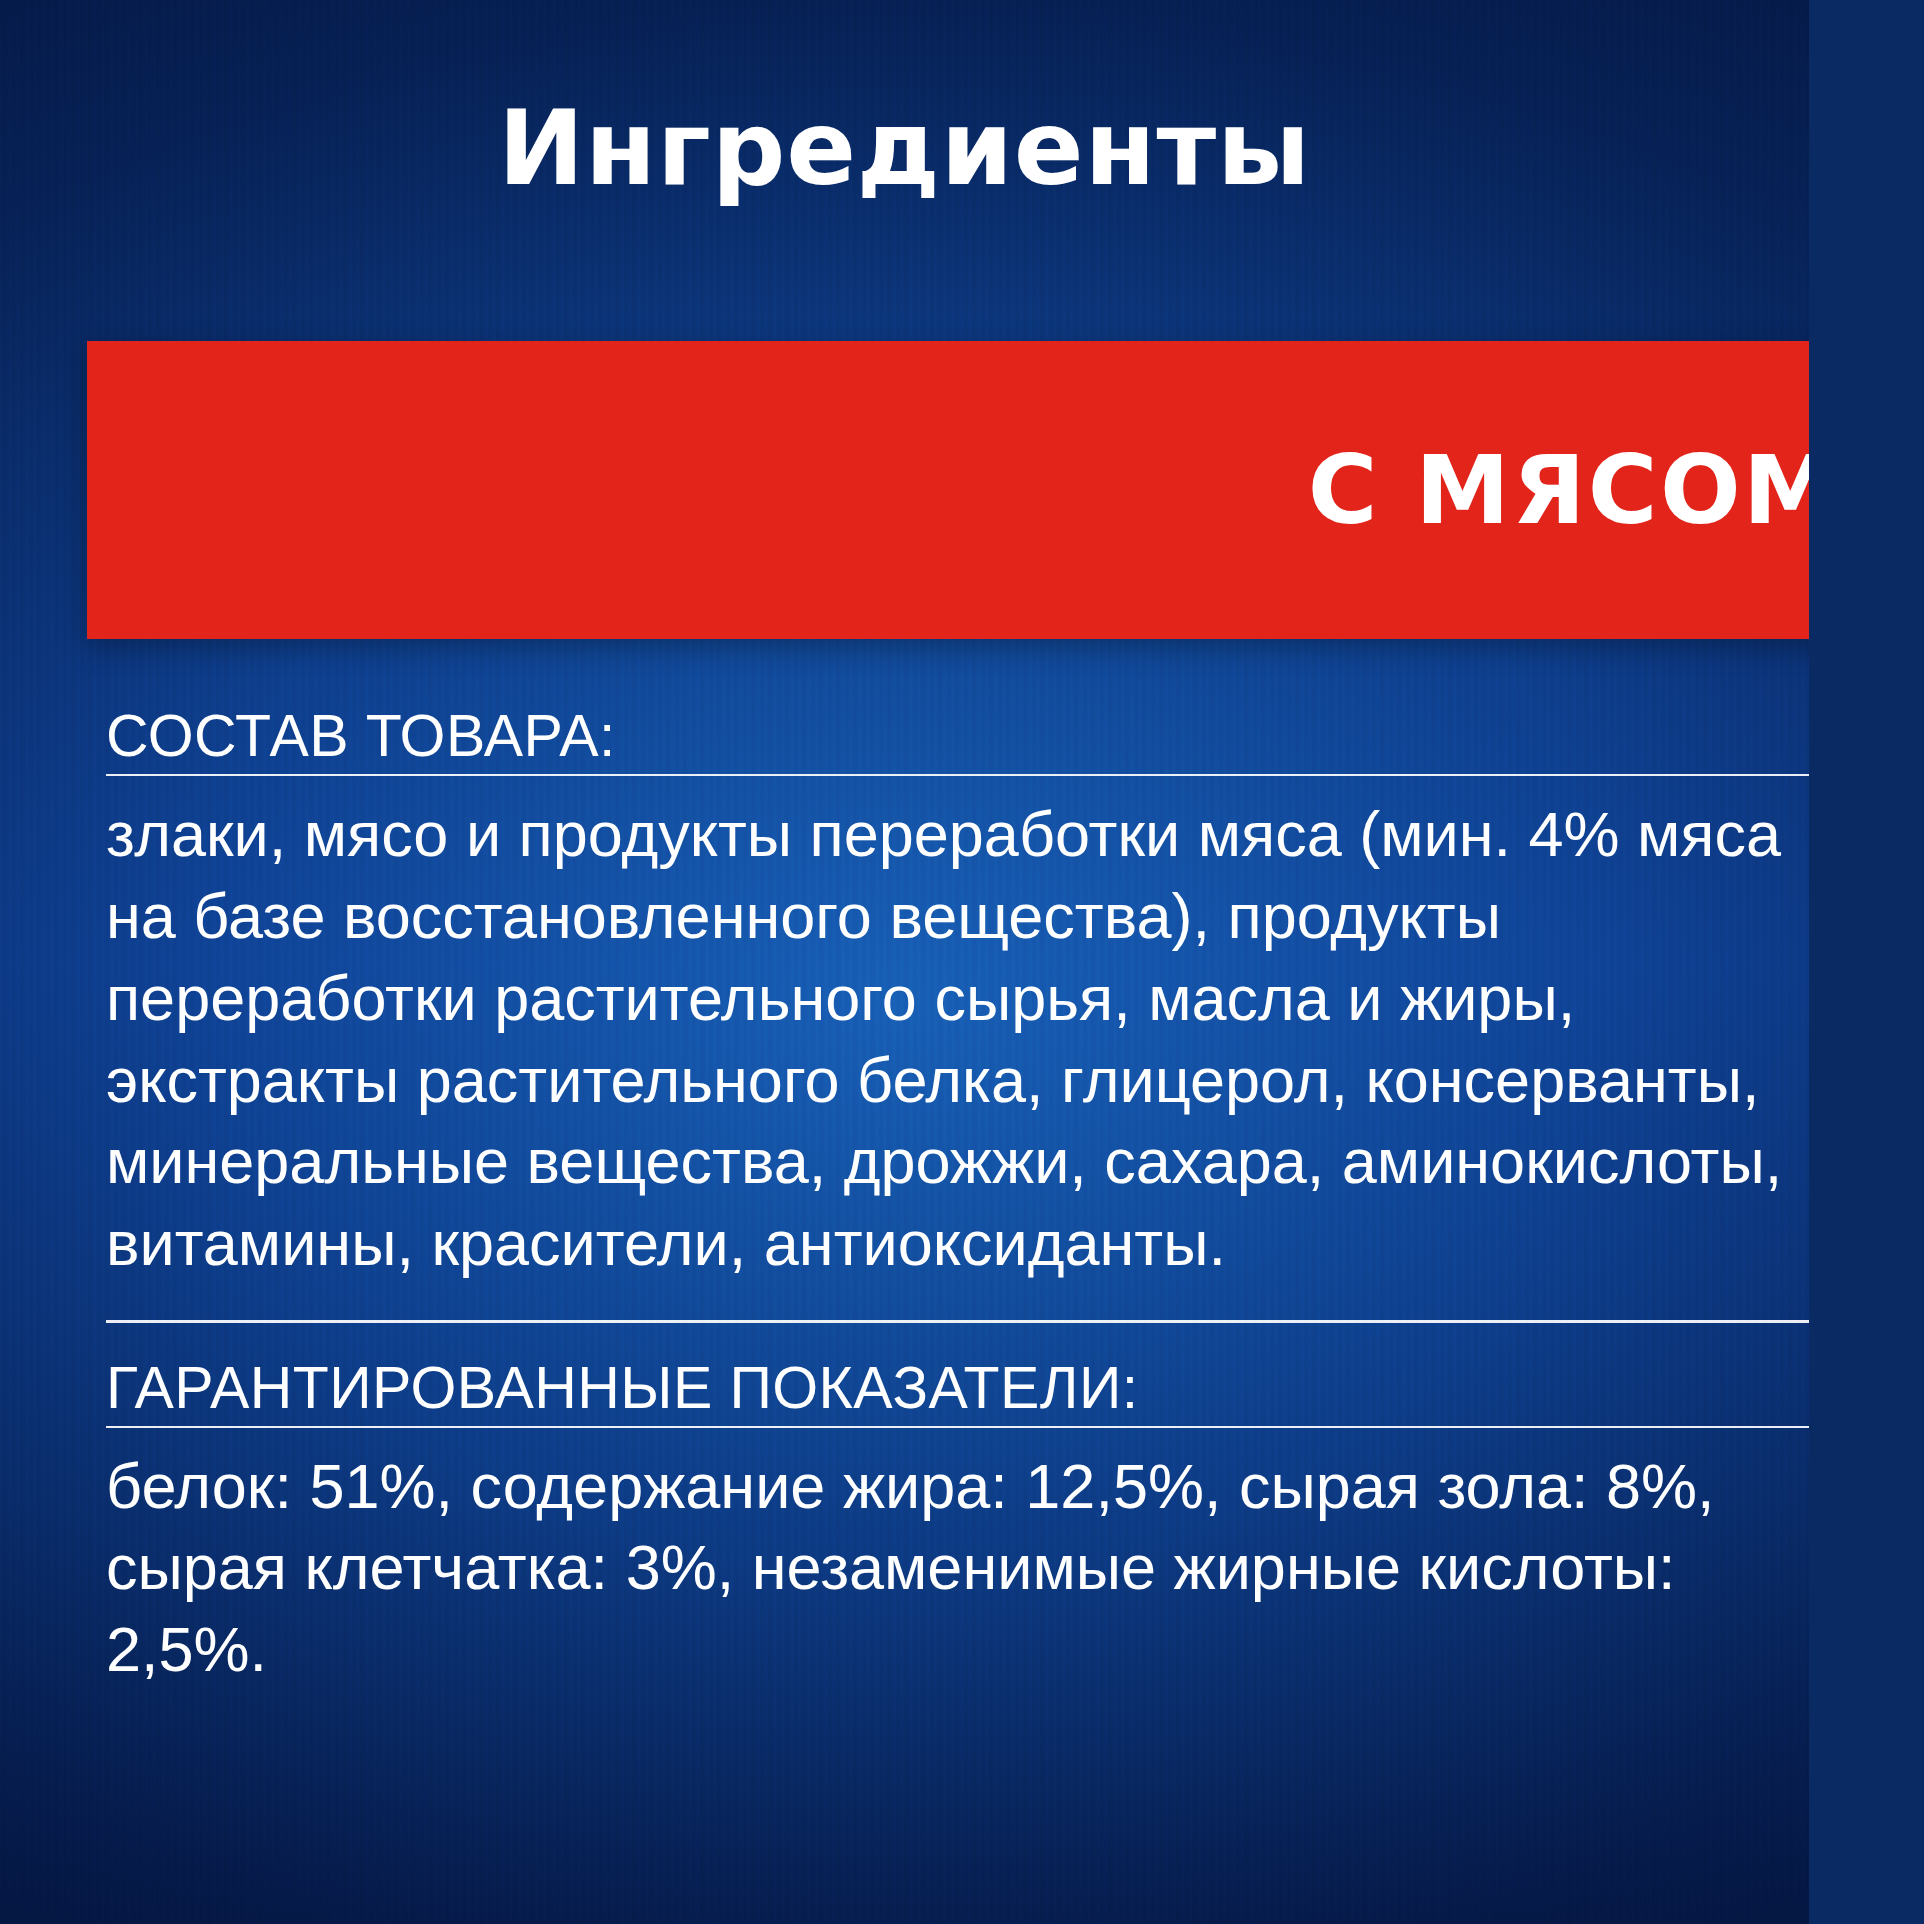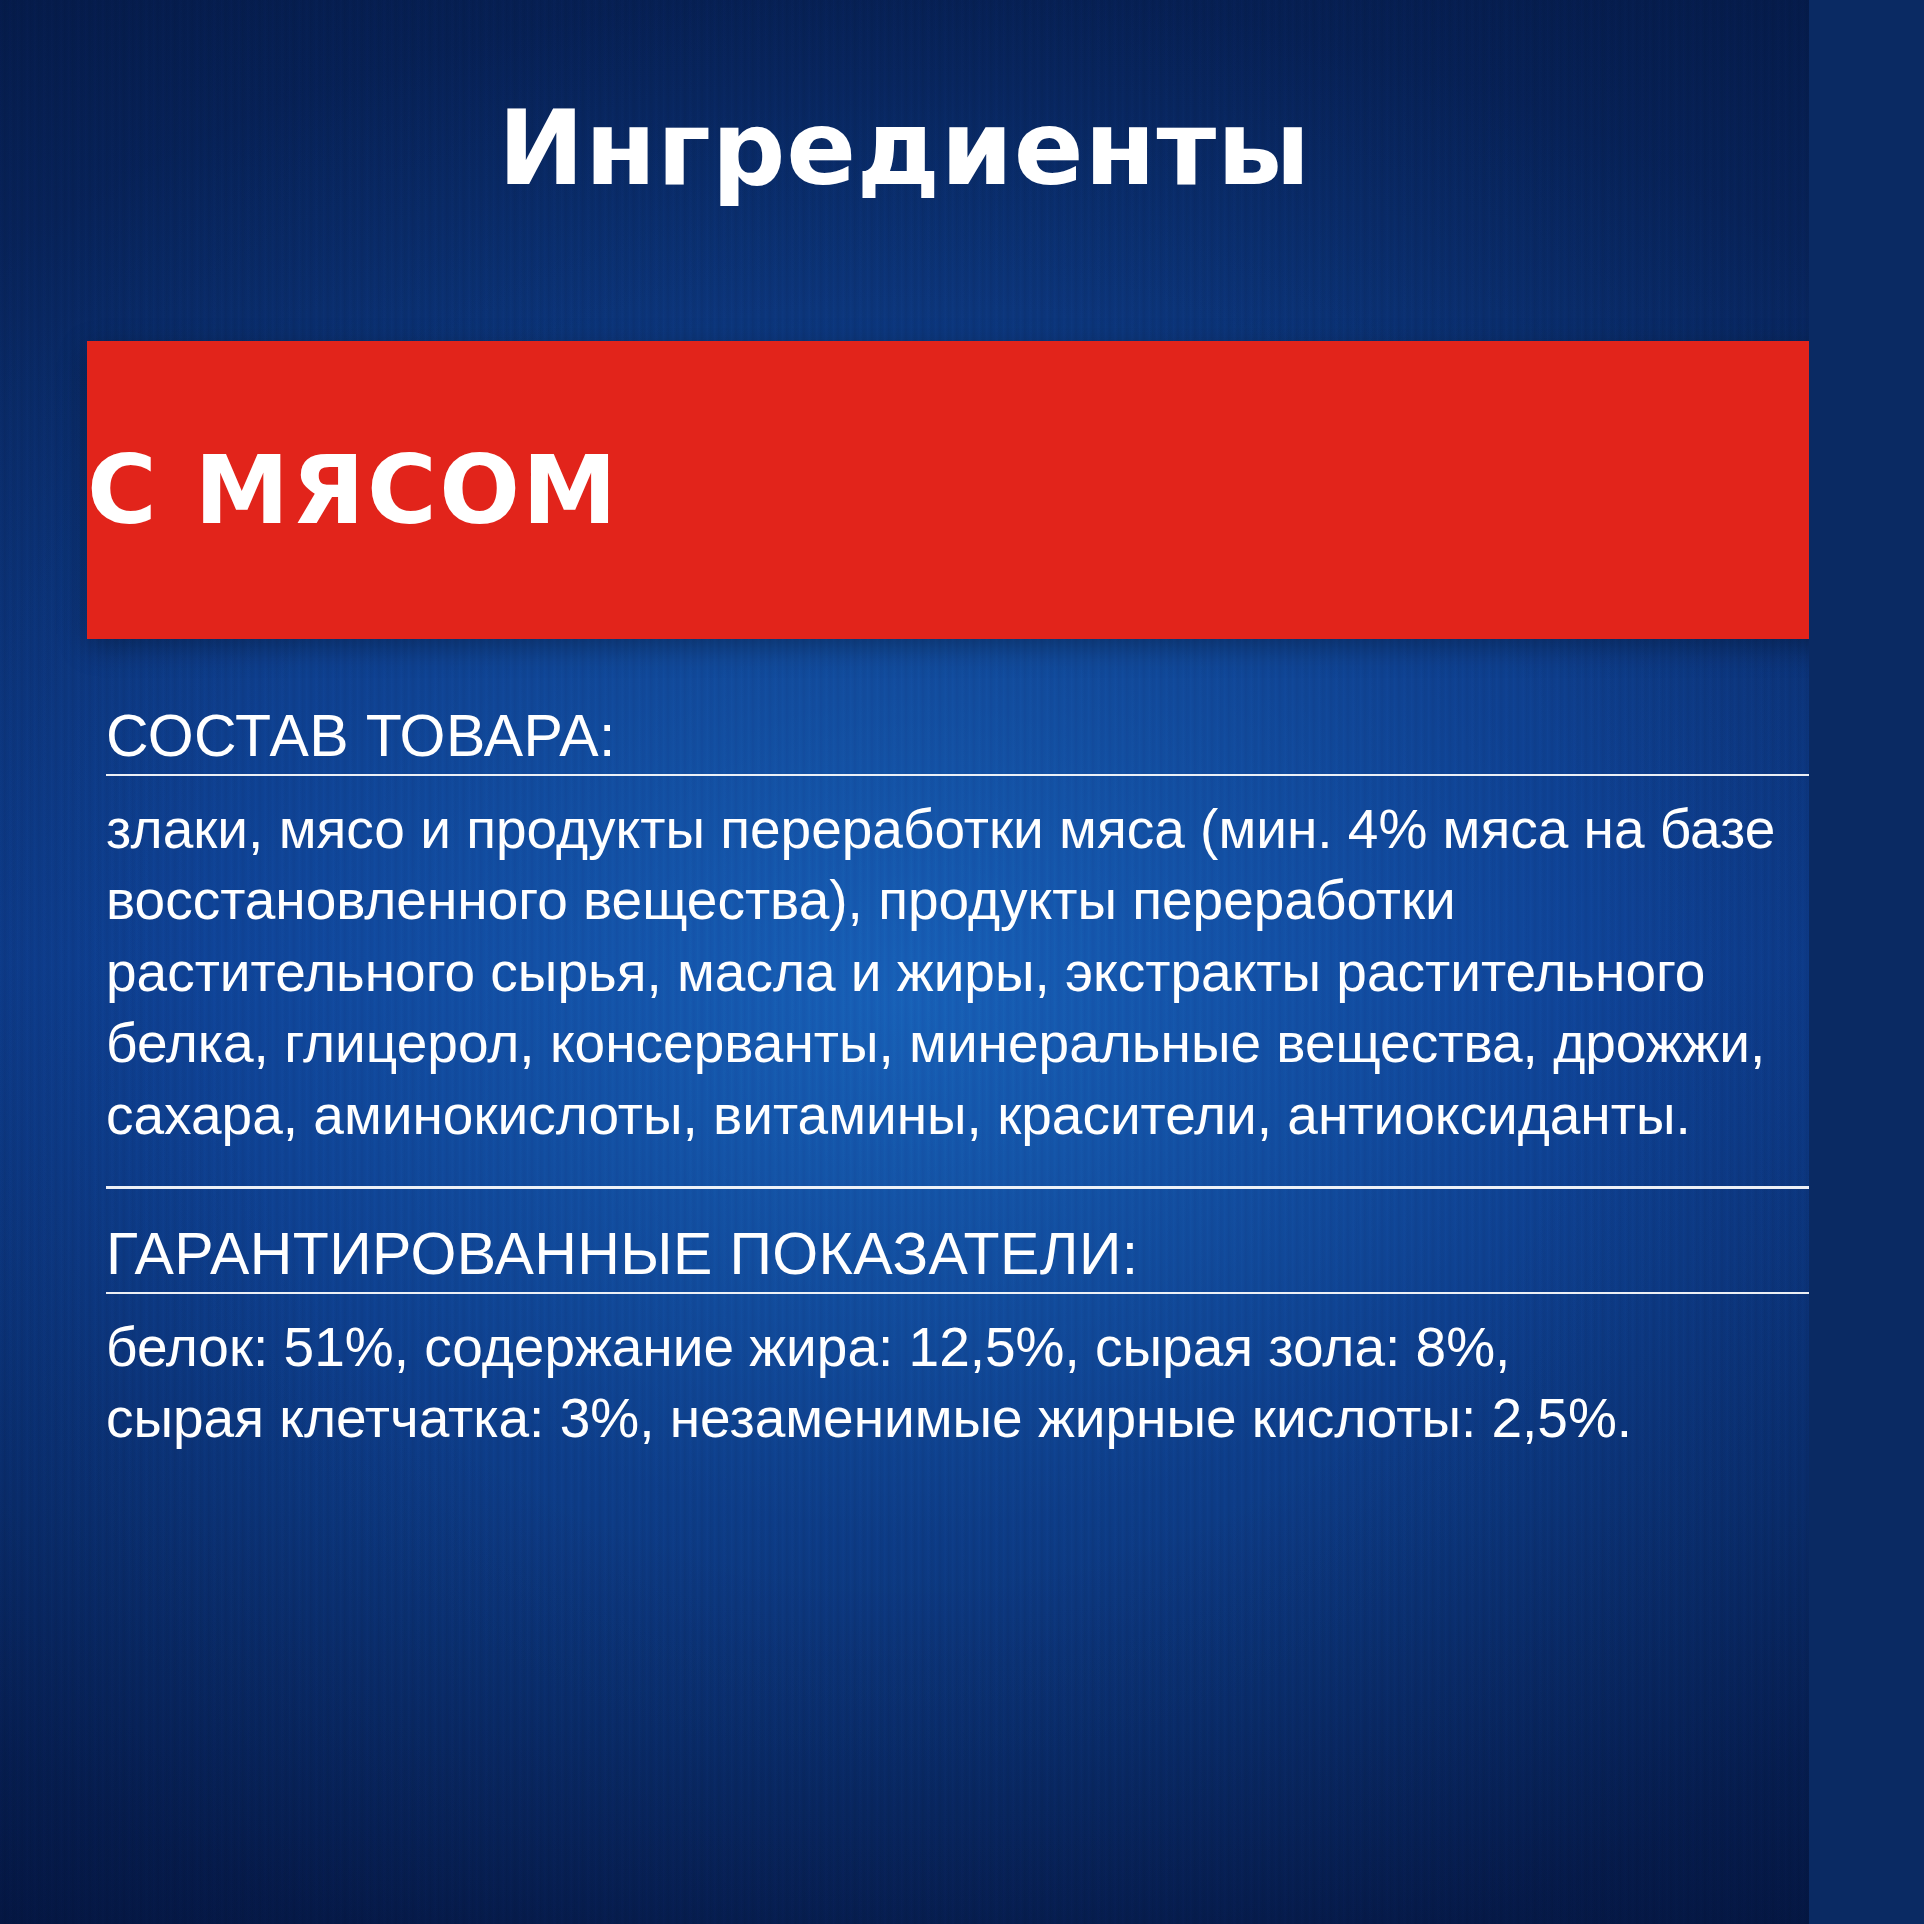--- a/index.html
+++ b/index.html
@@ -74,21 +74,21 @@
   
   .flavor-banner {
     position: absolute;
     top: 341px;
     left: 87px;
     width: 1753px;
     height: 298px;
     background: #e2241b;
     display: flex;
     align-items: center;
-    justify-content: flex-start;
+    justify-content: flex-end;
     box-shadow: 0 8px 27px rgba(0,0,0,0.30);
   }
   .flavor-banner-text {
     color: #ffffff;
     font-size: 95px;
     font-weight: 700;
     letter-spacing: 2.4px;
     text-transform: uppercase;
     font-family: "DejaVu Sans", sans-serif;
   }
@@ -113,21 +113,21 @@
     padding-bottom: 6px;
   }
   .rule {
     height: 2.4px;
     background: #ffffff;
     opacity: 0.92;
     margin-bottom: 17.6px;
   }
   .section-body {
     color: #ffffff;
-    font-size: 55px;
+    font-size: 63px;
     line-height: 1.30;
     font-weight: 400;
   }
   .section-body p {
     margin: 0;
   }
   .sub { vertical-align: sub; font-size: 0.68em; }
 </style>
 </head>
 <body>

